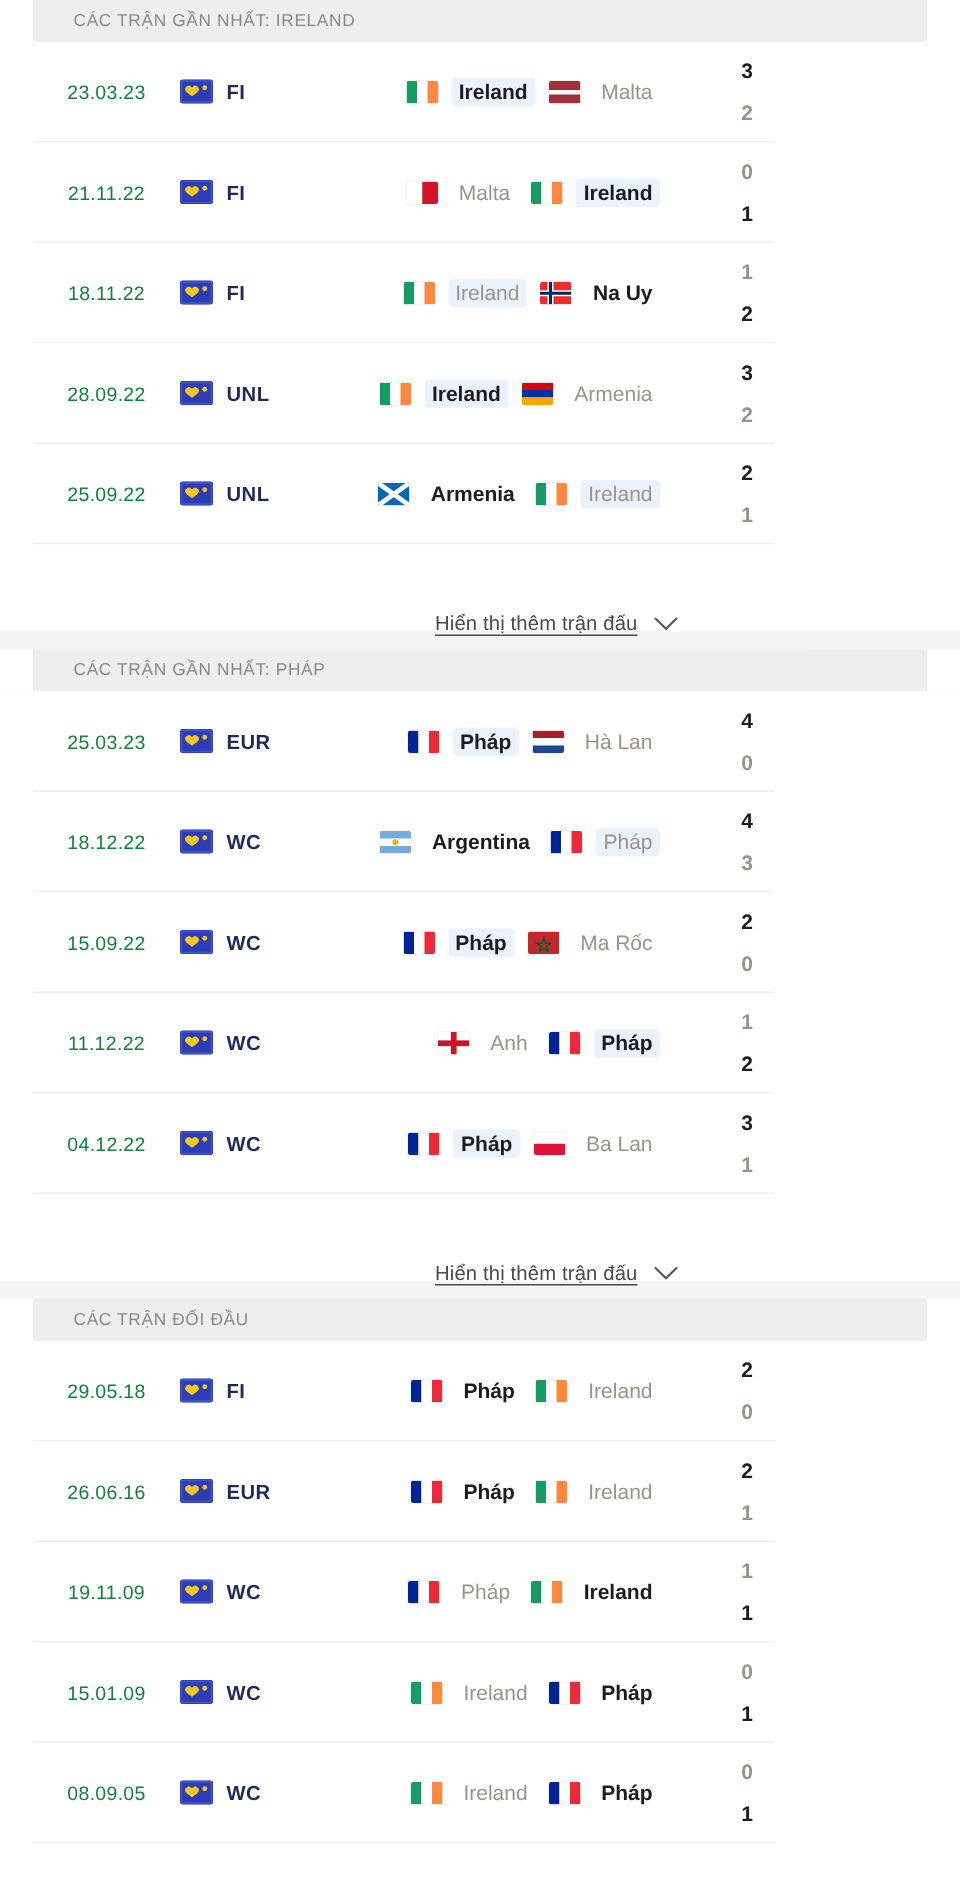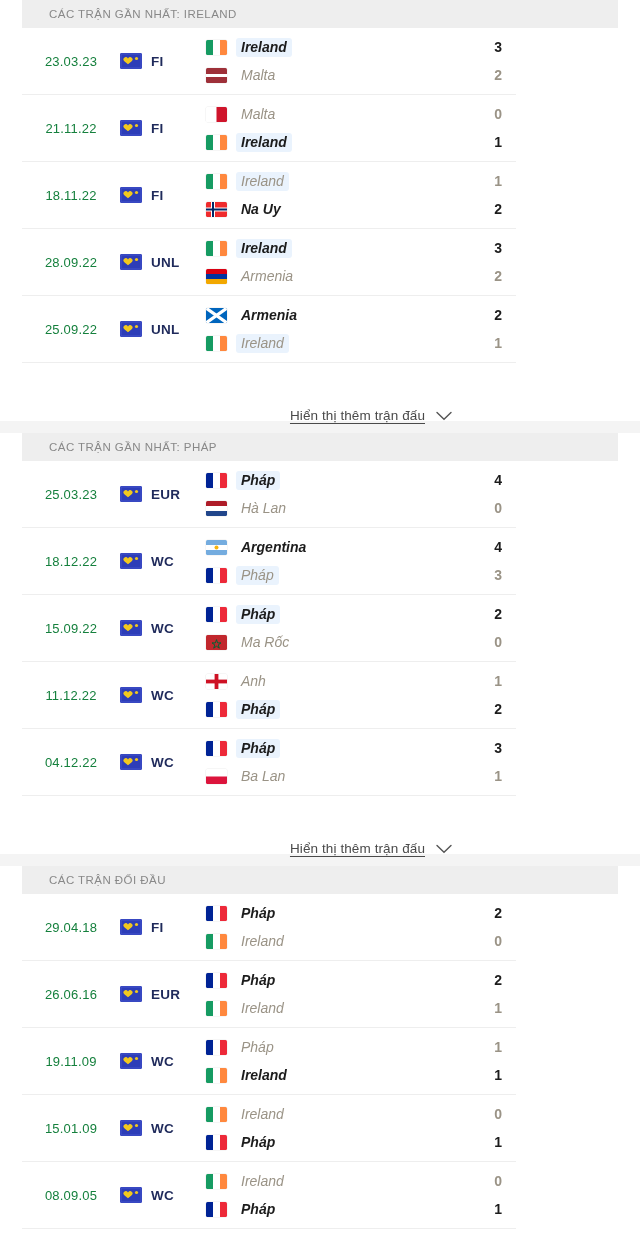--- a/index.html
+++ b/index.html
@@ -74,25 +74,24 @@
   .comp-label {
     font-size: 13.5px;
     font-weight: 700;
     color: #1f2a5b;
     letter-spacing: .3px;
   }
 
   .cell-teams {
     flex: 1 1 auto;
     display: flex;
-    flex-direction: column;
+    flex-direction: row;
     justify-content: flex-end;
     gap: 9px;
     min-width: 0;
-    font-style: italic;
   }
   .team-line {
     display: flex;
     align-items: center;
     gap: 9px;
     height: 19px;
   }
   .flag {
     width: 21px; height: 15px;
     flex: none;
@@ -595,21 +594,21 @@
       </span>
     </div>
     </div>
     <div class="gap"></div>
     <div class="section">
       <div class="section-header">
       <span class="section-title">CÁC TRẬN ĐỐI ĐẦU</span>
     </div>
       <div class="rows">
         <div class="match-row">
-      <div class="cell-date">29.04.18</div>
+      <div class="cell-date">29.05.18</div>
       <div class="cell-comp">
         <span class="comp-badge">
               <svg viewBox="0 0 22 16" width="22" height="16">
   <rect width="22" height="16" fill="#2d3db8"></rect>
   <rect x="1" y="1" width="20" height="14" fill="none" stroke="#4455cc" stroke-width="1"></rect>
   <path d="M4 5 q2.2 -2.2 4 0.4 q1.8 -2.6 4 -0.4 q1.6 1.6 -0.6 3.6 l-3.4 2.6 l-3.4 -2.6 q-2.2 -2 -0.6 -3.6z" fill="#f2c81e"></path>
   <circle cx="16.5" cy="5.5" r="1.6" fill="#f2c81e"></circle>
 </svg>
             </span>
         <span class="comp-label">FI</span>

